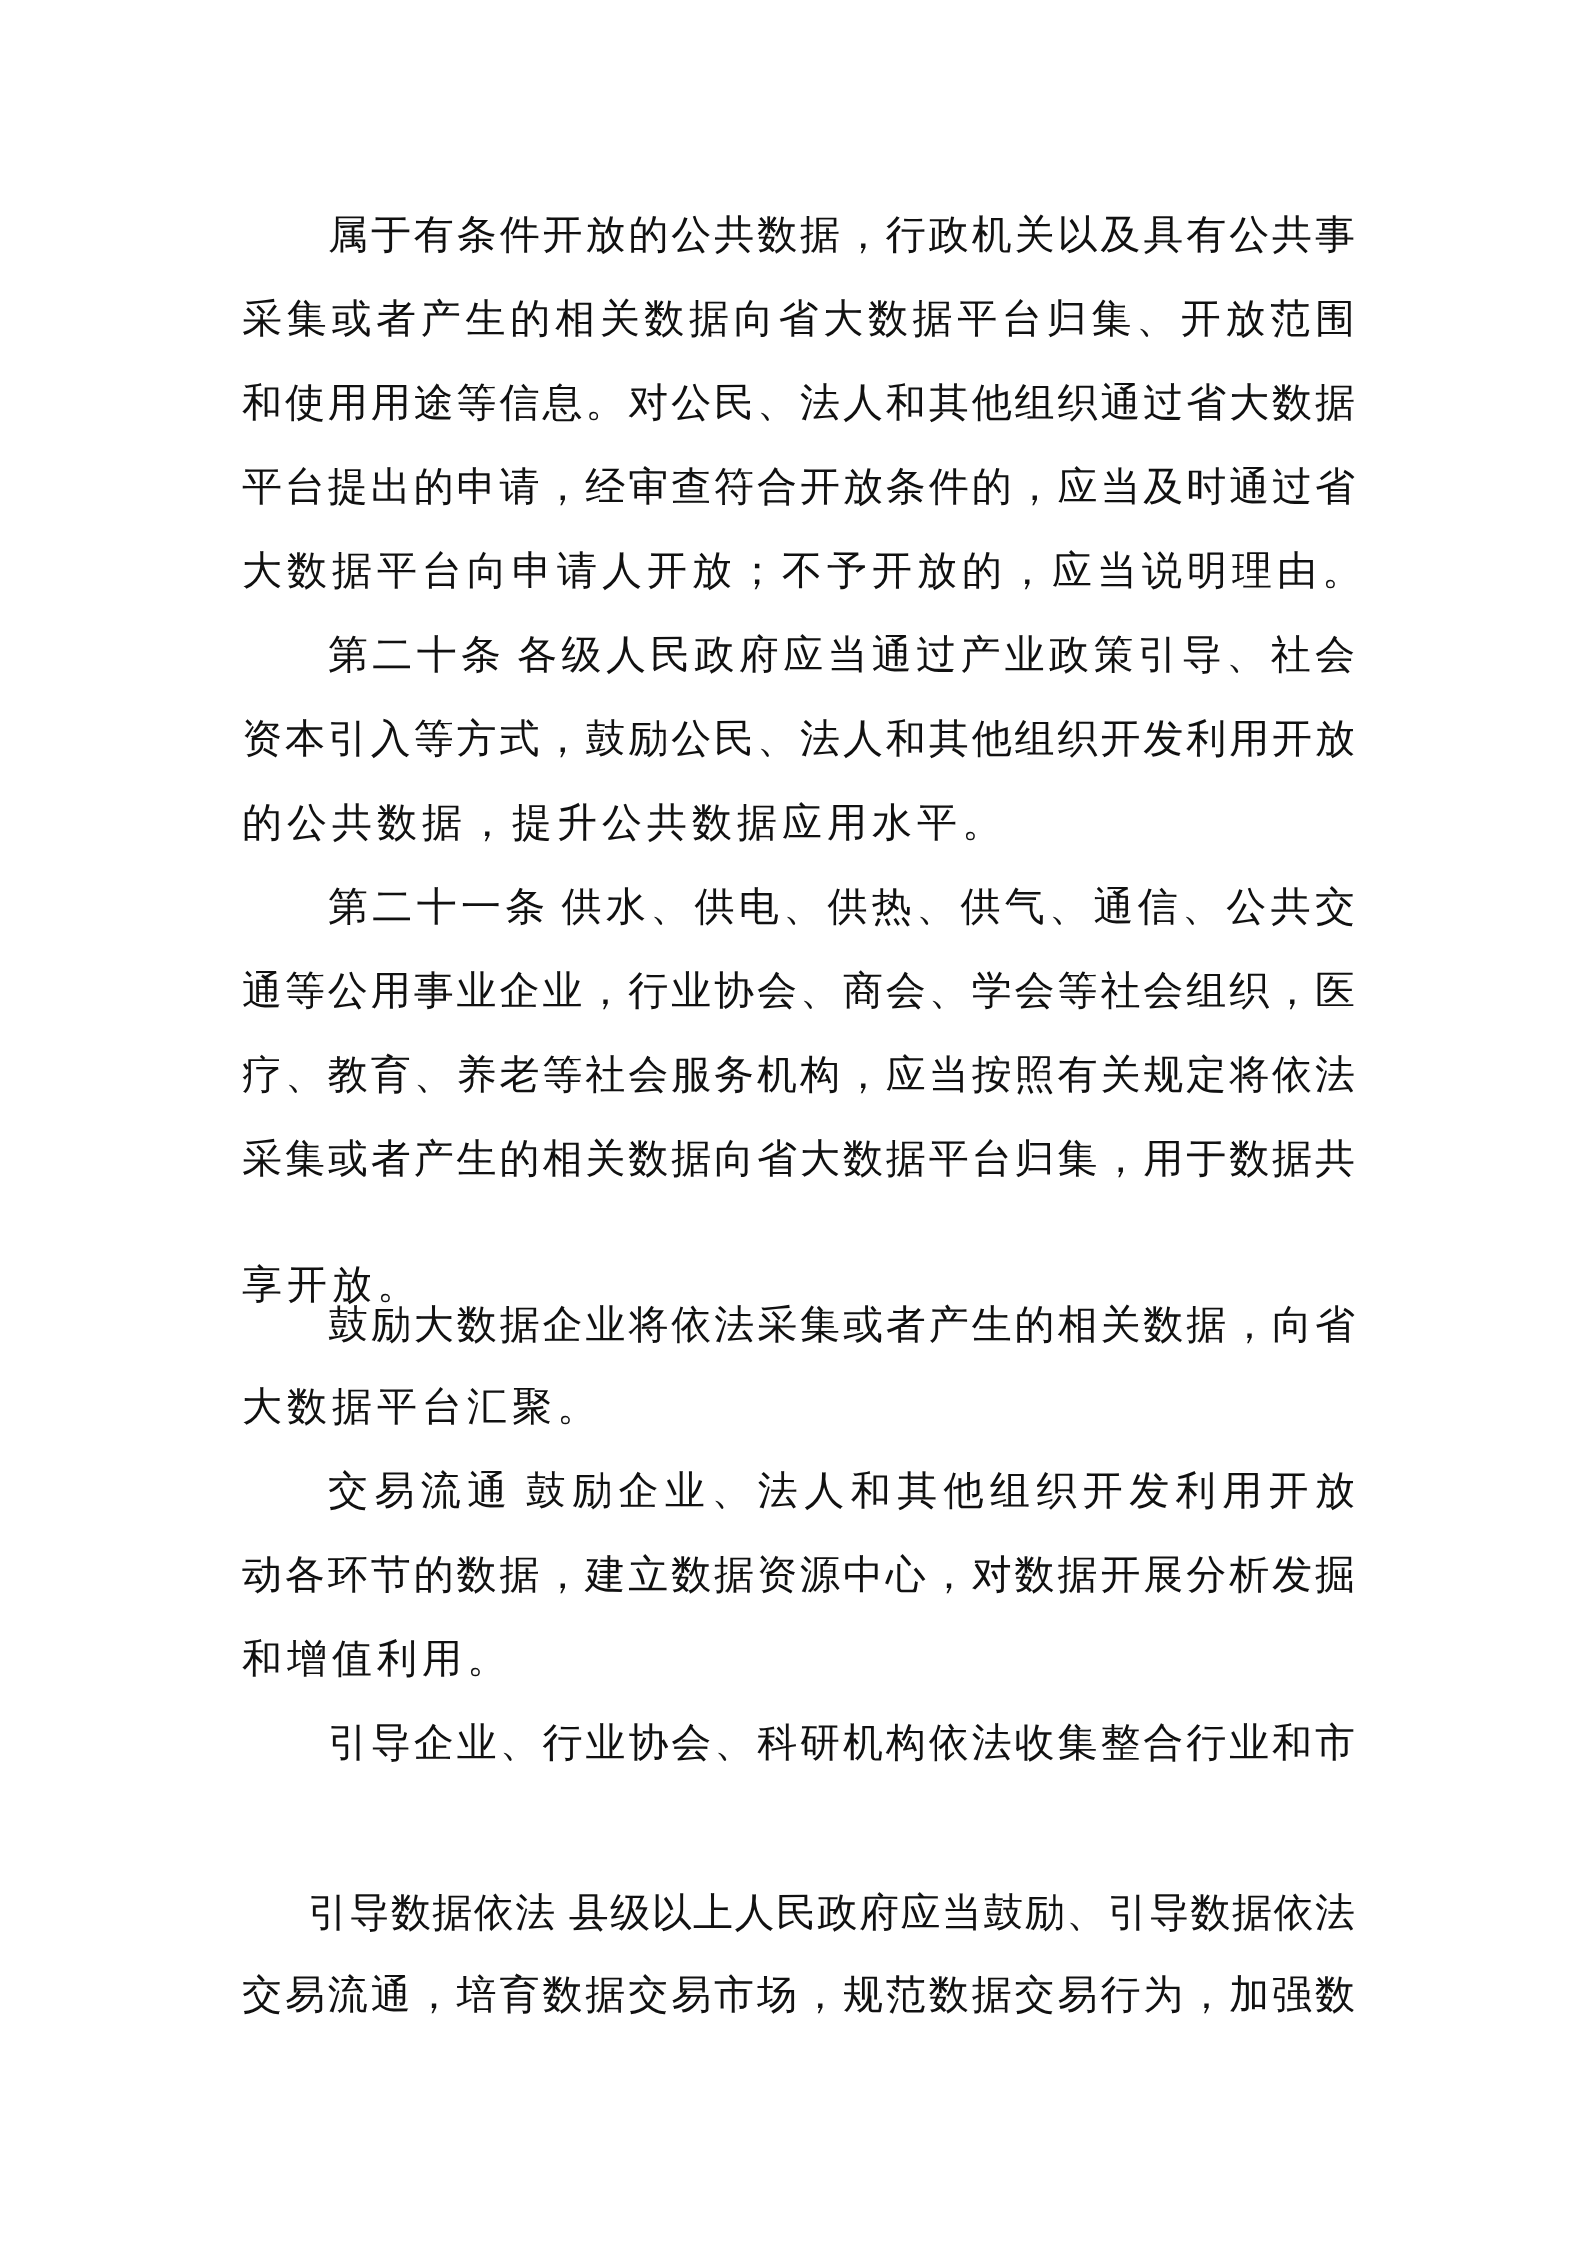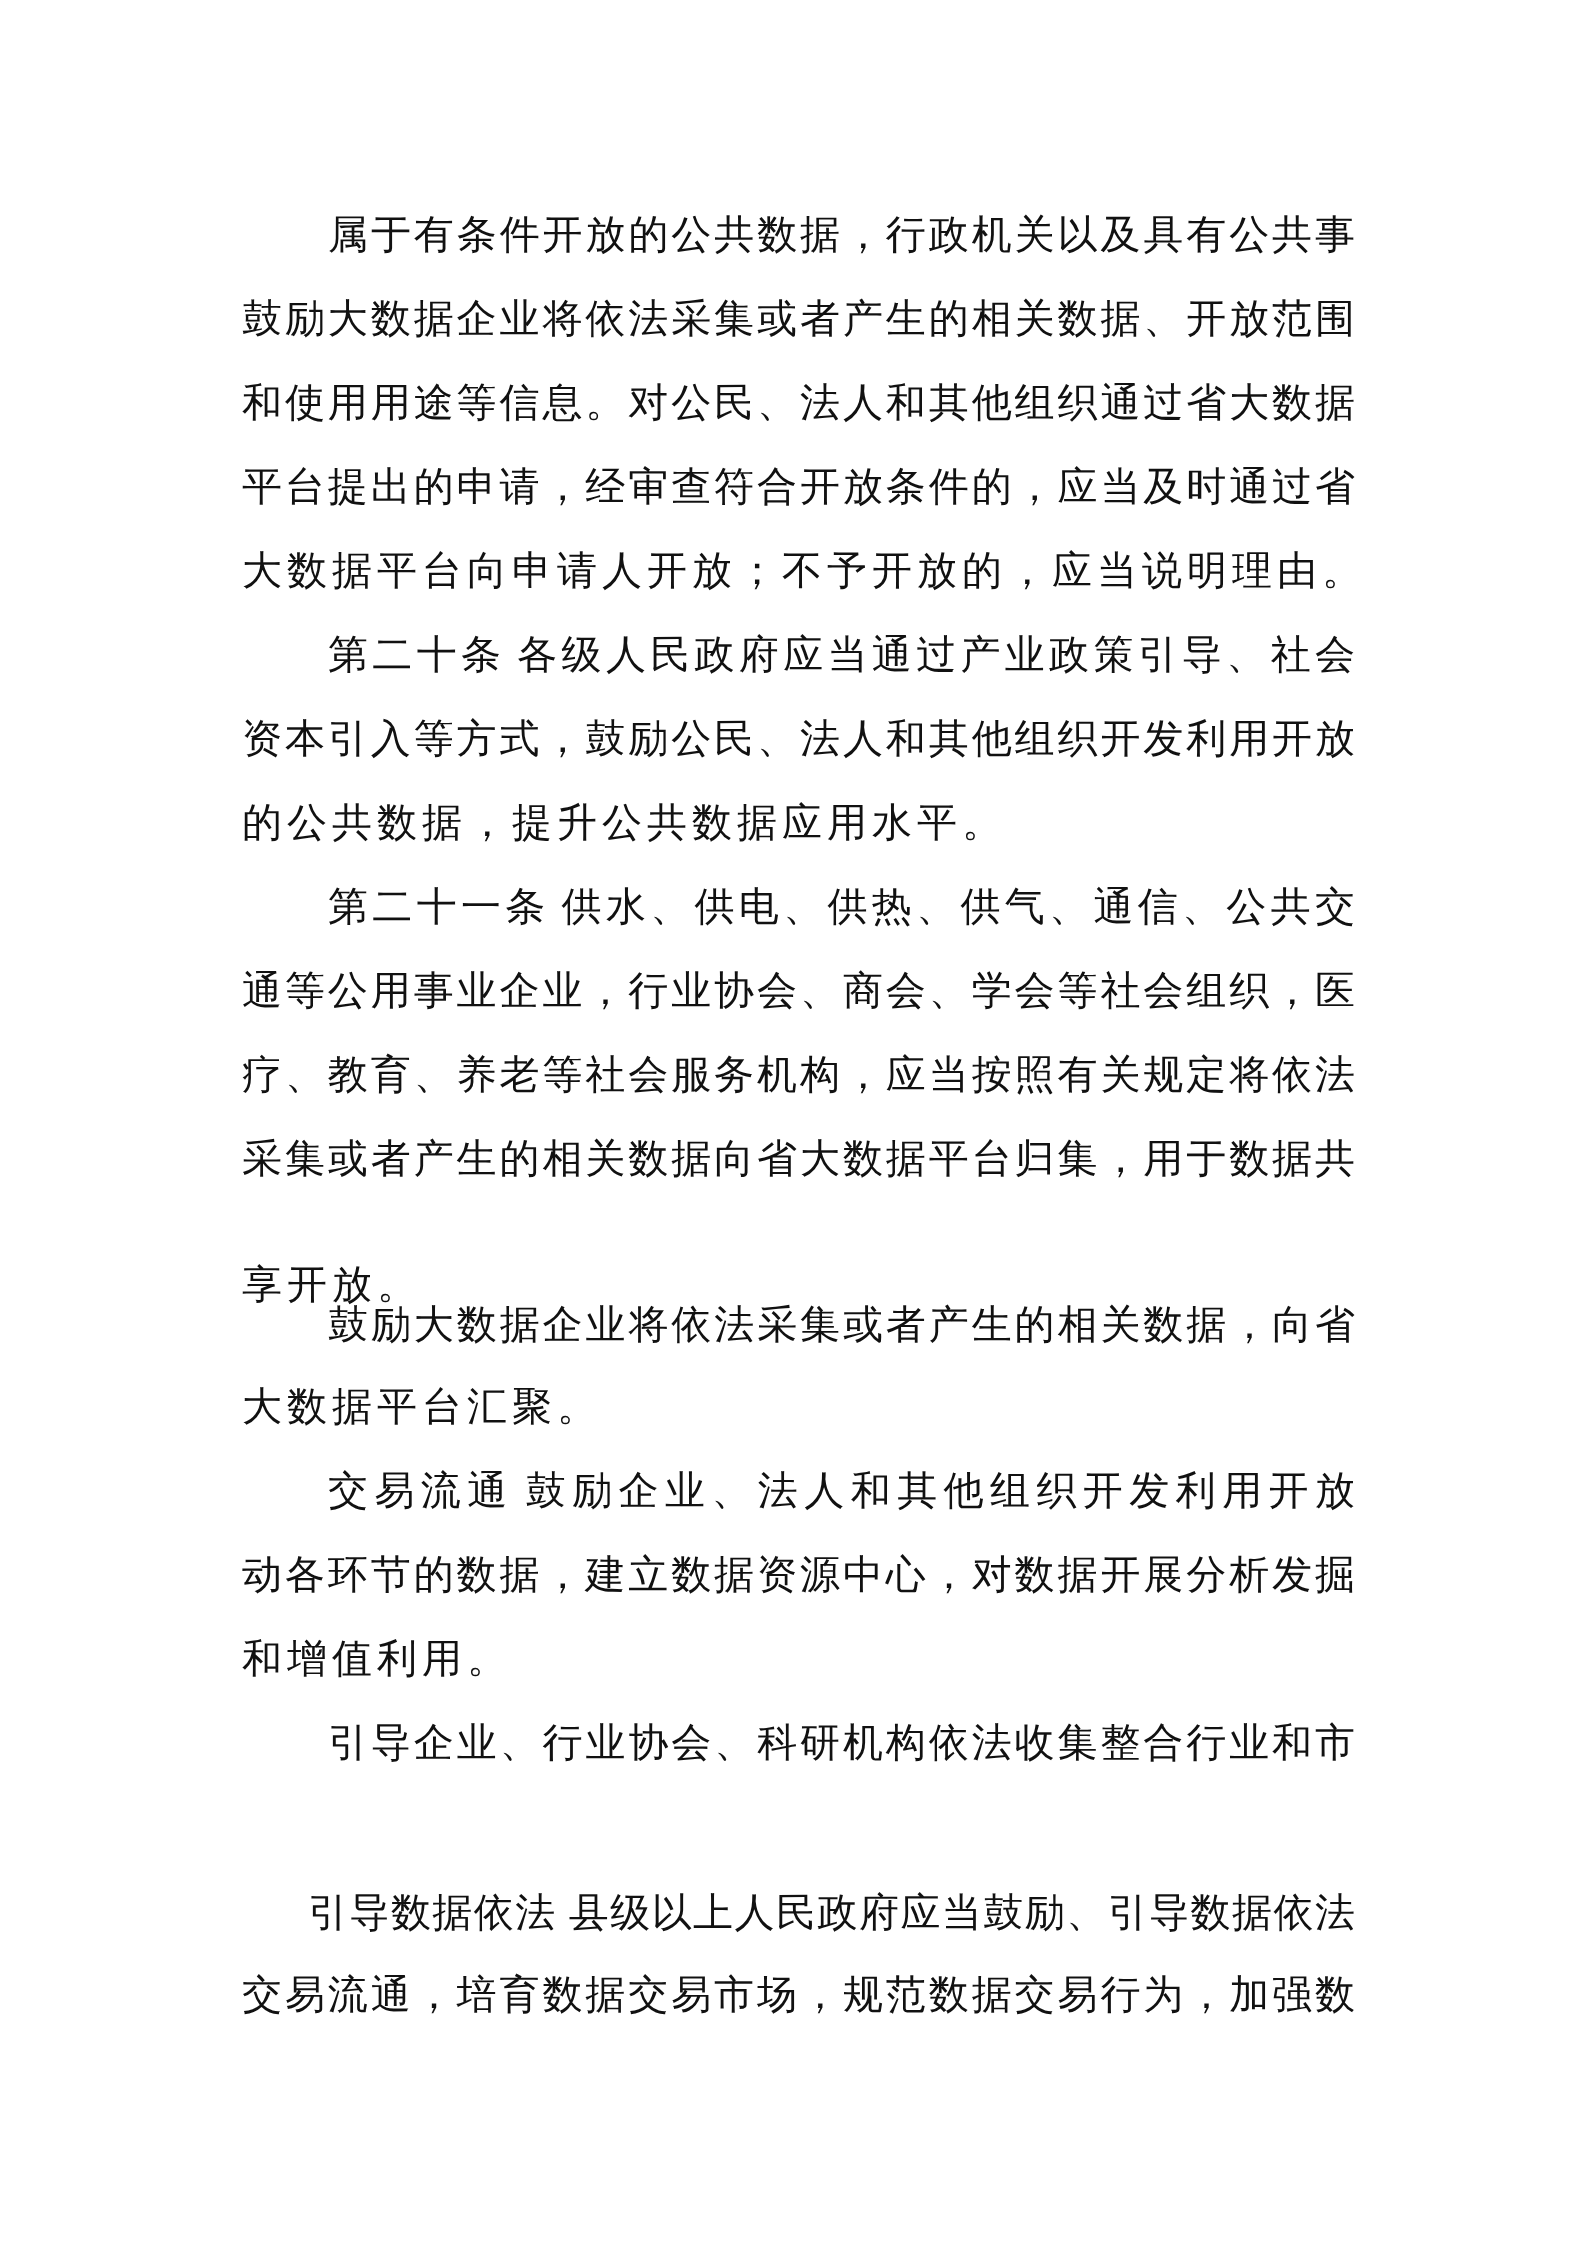--- a/index.html
+++ b/index.html
@@ -16,21 +16,21 @@
   .line.indent { left:328px; width:1028px; }
   .line.indent2 { left:308px; width:1048px; }
   .b { font-weight:normal; font-family:"DejaVu Sans","Liberation Sans",sans-serif; margin-right:12px; }
 </style>
 </head>
 <body>
 
 <div class="page">
 
   <div class="line indent" style="top:210px">属于有条件开放的公共数据，行政机关以及具有公共事</div>
-  <div class="line" style="top:294px">鼓励大数据企业将依法采集或者产生的相关数据、开放范围</div>
+  <div class="line" style="top:294px">采集或者产生的相关数据向省大数据平台归集、开放范围</div>
   <div class="line" style="top:378px">和使用用途等信息。对公民、法人和其他组织通过省大数据</div>
   <div class="line" style="top:462px">平台提出的申请，经审查符合开放条件的，应当及时通过省</div>
   <div class="line last" style="top:546px">大数据平台向申请人开放；不予开放的，应当说明理由。</div>
 
   <div class="line indent" style="top:630px"><span class="b">第二十条</span><span>各级人民政府应当通过产业政策引导、社会</span></div>
   <div class="line" style="top:714px">资本引入等方式，鼓励公民、法人和其他组织开发利用开放</div>
   <div class="line last" style="top:798px">的公共数据，提升公共数据应用水平。</div>
 
   <div class="line indent" style="top:882px"><span class="b">第二十一条</span><span>供水、供电、供热、供气、通信、公共交</span></div>
   <div class="line" style="top:966px">通等公用事业企业，行业协会、商会、学会等社会组织，医</div>

